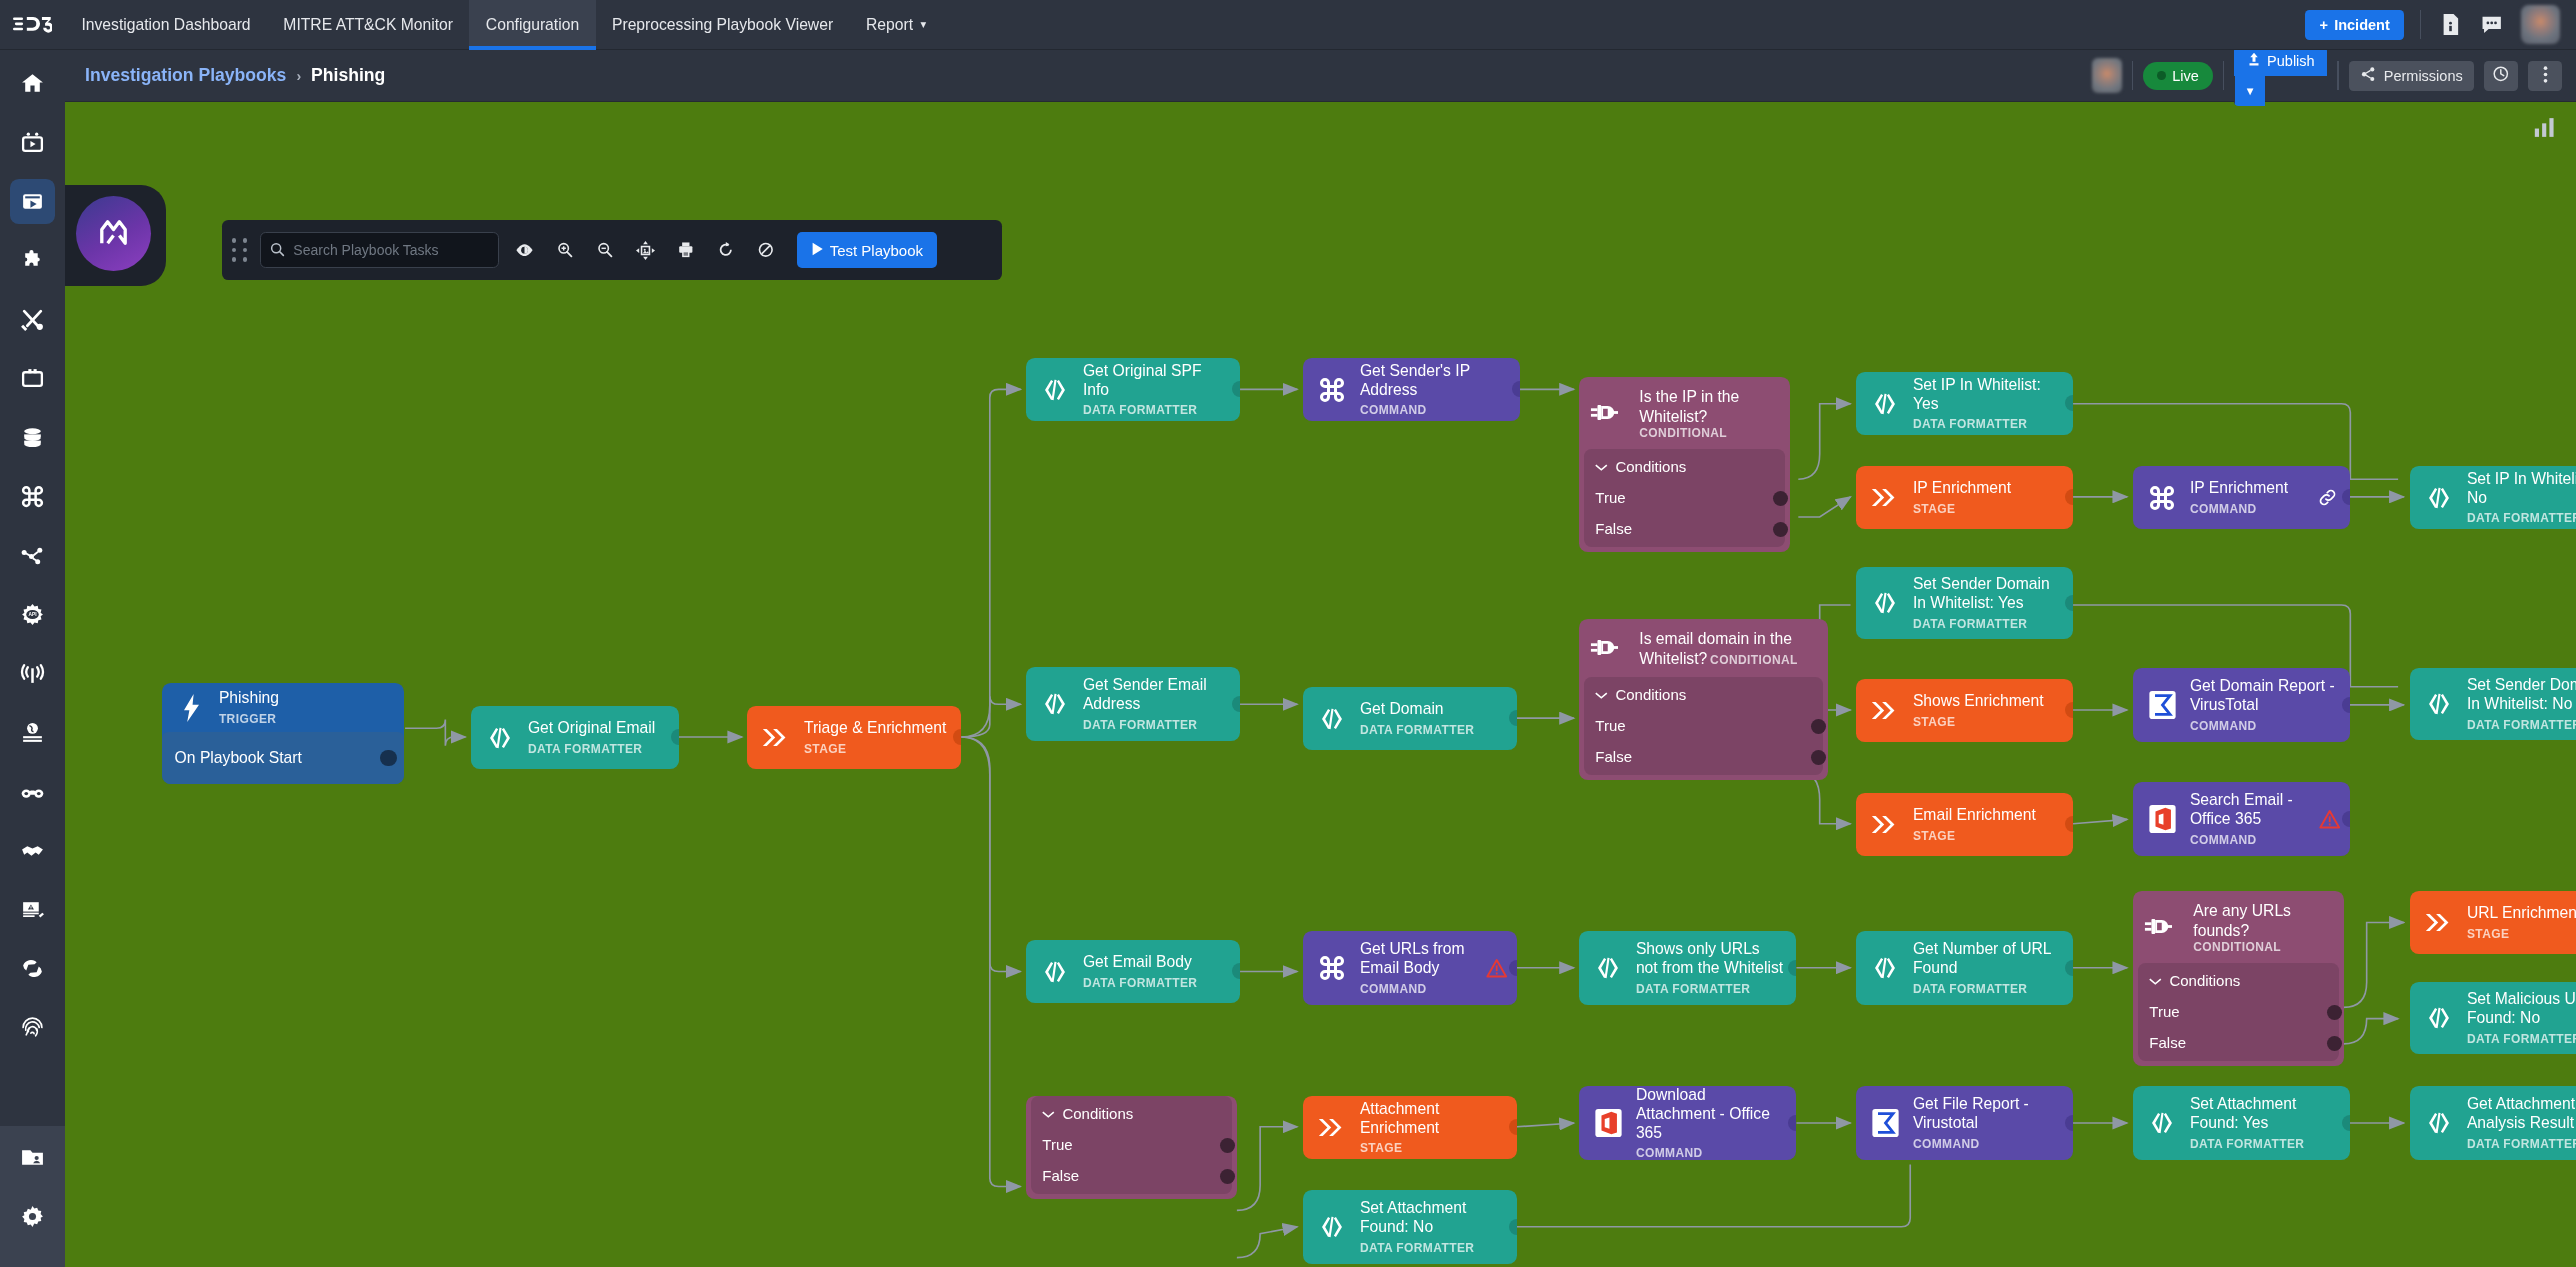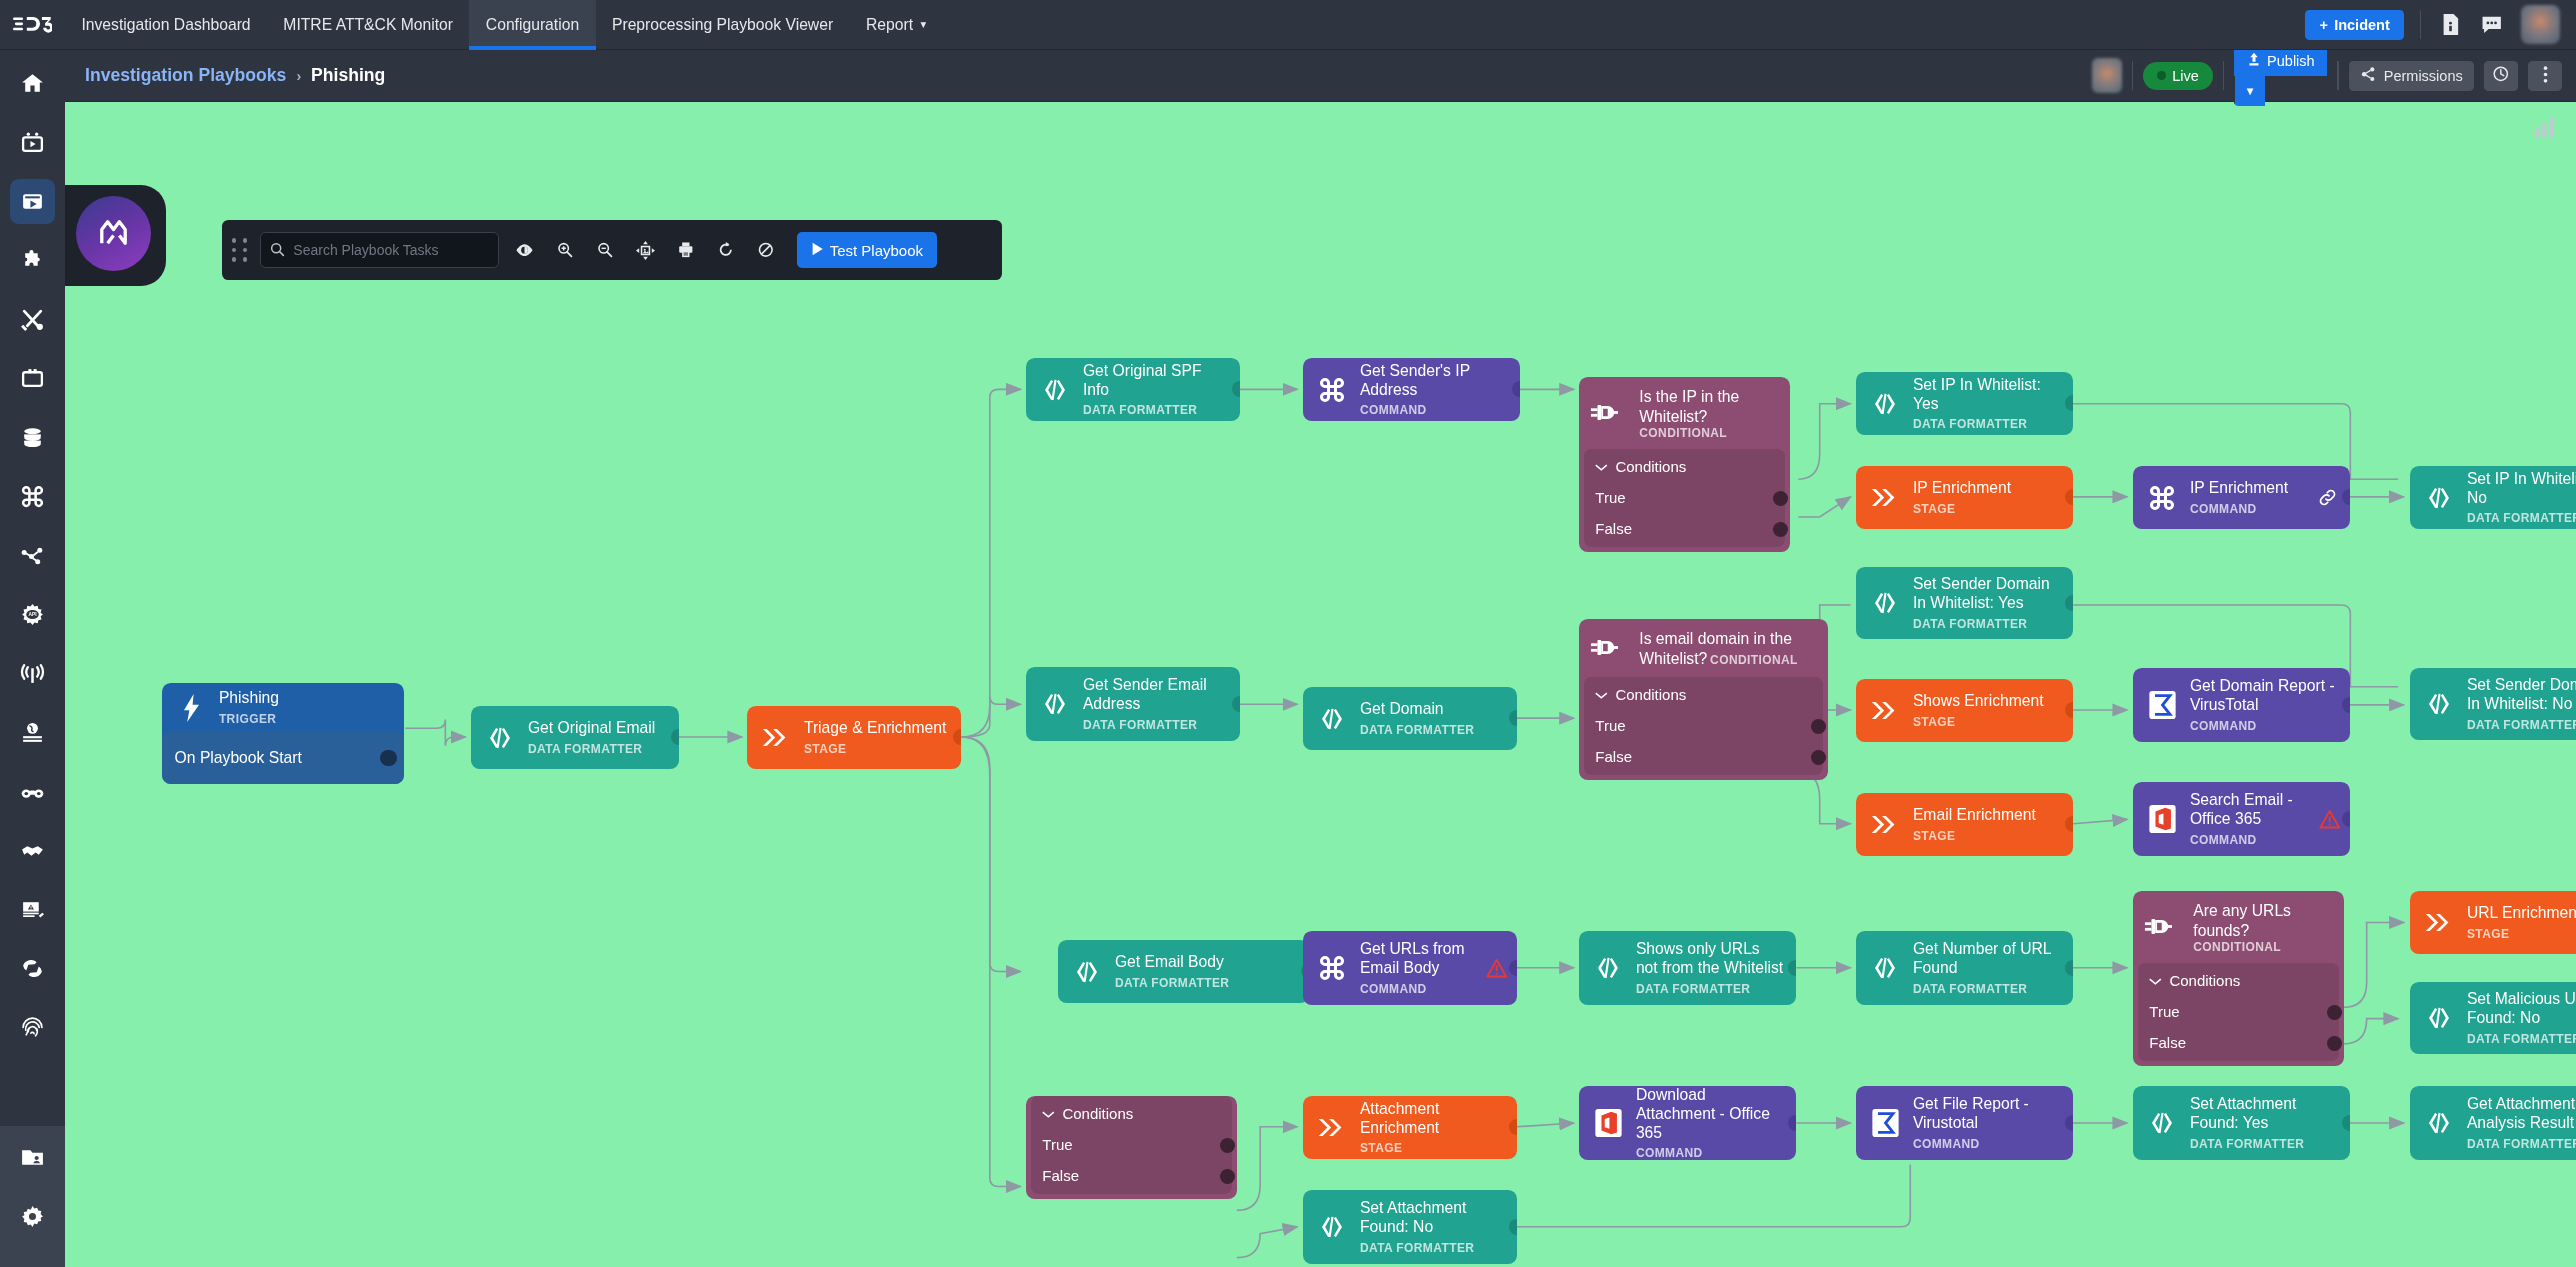--- a/index.html
+++ b/index.html
@@ -88,21 +88,21 @@
   }
   .gbtn{
     background:#4b515d;border:none;height:30px;border-radius:4.4px;color:#e8eaed;
     display:flex;align-items:center;gap:7.5px;padding:0 11.3px;font-size:14.5px;font-family:inherit;cursor:pointer;
   }
   .gbtn.sq{ width:34px; padding:0; justify-content:center; }
 
   
   #canvas{
     position:absolute; left:65px; top:102px; width:2511px; height:1165px;
-    background:#86efac; overflow:hidden;
+    background:#4d7c0f; overflow:hidden;
   }
   #chart-icon-tr{ position:absolute; right:19px; top:12.6px; cursor:pointer; }
 
   #logo-badge{
     position:absolute; left:11.3px; top:94px; width:75px; height:75px;
     border-radius:50%;
     background:linear-gradient(150deg,#3b3a8f 0%, #6b35a8 55%, #8c3fc0 100%);
     display:flex;align-items:center;justify-content:center;
   }
   #logo-badge-wrap{
@@ -885,21 +885,21 @@
        <span class="sub">COMMAND</span>
      </span>
      <span class="warn" style="right:10px;top:27px;"><svg width="21.4" height="20" viewBox="0 0 24 22">
             <path fill="none" stroke="#e53935" stroke-width="2.2" stroke-linejoin="round" d="M12 2 22.5 20.5H1.5z"></path>
             <rect x="11" y="8" width="2" height="6.5" fill="#e53935"></rect>
             <rect x="11" y="16" width="2" height="2.2" fill="#e53935"></rect>
           </svg></span>
 
      <span class="port port-cmd" style="right:-8.2px;top:29px;"></span>
       </div>
-      <div class="node n-data" style="left: 961px; top: 838px; width: 251px; height: 63px; margin-left: 32px;">
+      <div class="node n-data" style="left: 961px; top: 838px; width: 214px; height: 63px;">
         <span class="ico">
           <svg width="28" height="28" viewBox="0 0 32 32">
             <g fill="#fff">
               <path d="M11.5 4.5 13.9 6 8.2 16l5.7 10-2.4 1.5L4.6 16z"></path>
               <path d="M20.5 4.5 18.1 6l5.7 10-5.7 10 2.4 1.5L27.4 16z"></path>
               <path d="M17.8 4.6 14.4 27.6l-2.4-.4 3.4-23z"></path>
             </g>
           </svg>
         </span>
      <span class="txt">

